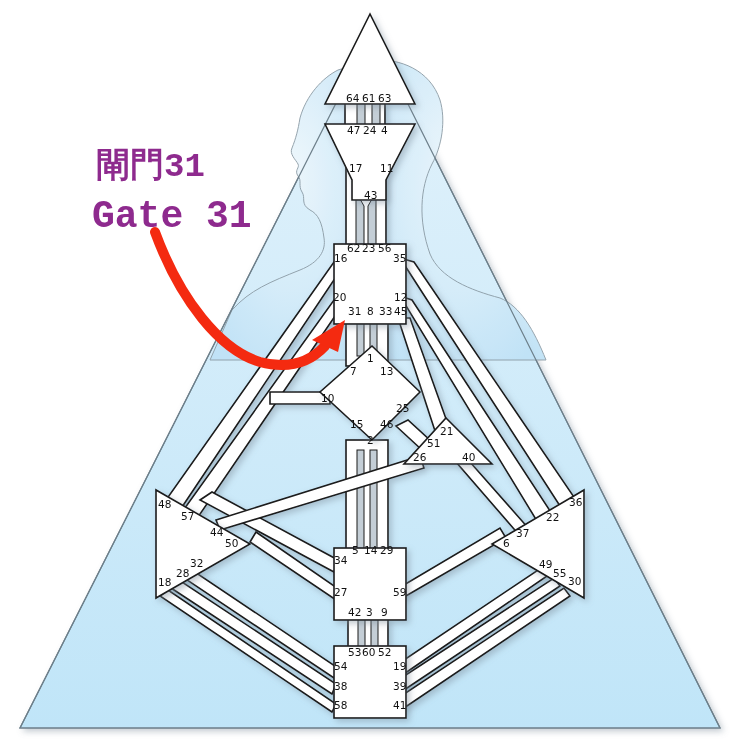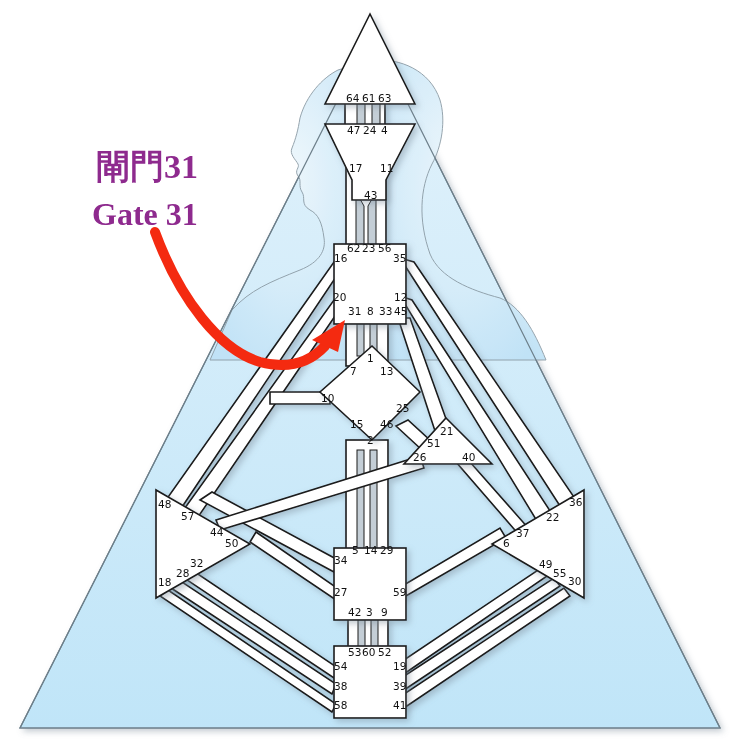--- a/index.html
+++ b/index.html
@@ -1,21 +1,21 @@
 <!DOCTYPE html>
 <html><head>
 <meta charset="utf-8">
 <style>
   html, body { margin:0; padding:0; background:#ffffff; }
   body { width:740px; height:739px; position:relative; overflow:hidden; font-family:"DejaVu Sans", sans-serif; }
   #diagram { position:absolute; left:0; top:0; width:740px; height:739px; }
   .center { fill:#ffffff; stroke:#1a1a1a; stroke-width:1.6; stroke-linejoin:miter; }
   .chan-out { fill:#ffffff; stroke:#1a1a1a; stroke-width:1.6; }
   .gate { font-family:"DejaVu Sans", sans-serif; font-size:10.5px; fill:#111; }
-  .label-text { position:absolute; color:#8e2a8e; font-family:Liberation Serif, serif; font-weight:bold; line-height:1; }
+  .label-text { position:absolute; color:#8e2a8e; font-family:Liberation Mono, monospace; font-weight:bold; line-height:1; }
 </style>
 </head>
 <body>
 
 <svg id="diagram" viewBox="0 0 740 739" xmlns="http://www.w3.org/2000/svg">
   <defs>
     <linearGradient id="bgGrad" x1="0" y1="0" x2="0" y2="1">
       <stop offset="0" stop-color="#e2f2fb"></stop>
       <stop offset="1" stop-color="#c0e5f8"></stop>
     </linearGradient>
@@ -184,13 +184,13 @@
     <text class="gate" x="393" y="709">41</text>
   </g>
 
   <g>
     <path d="M155,232 C180,300 220,350 260,362 C290,370 310,362 325,346" fill="none" stroke="#f42a10" stroke-width="10" stroke-linecap="round"></path>
     <polygon points="345,320 338,352 312,340" fill="#f42a10"></polygon>
   </g>
 </svg>
 
 <div class="label-text" style="left:96px; top:150px; font-size:34px;">閘門31</div>
-<div class="label-text" style="left:92px; top:198px; font-size:32px;">Gate 31</div>
+<div class="label-text" style="left:92px; top:198px; font-size:38px;">Gate 31</div>
 
 </body></html>

